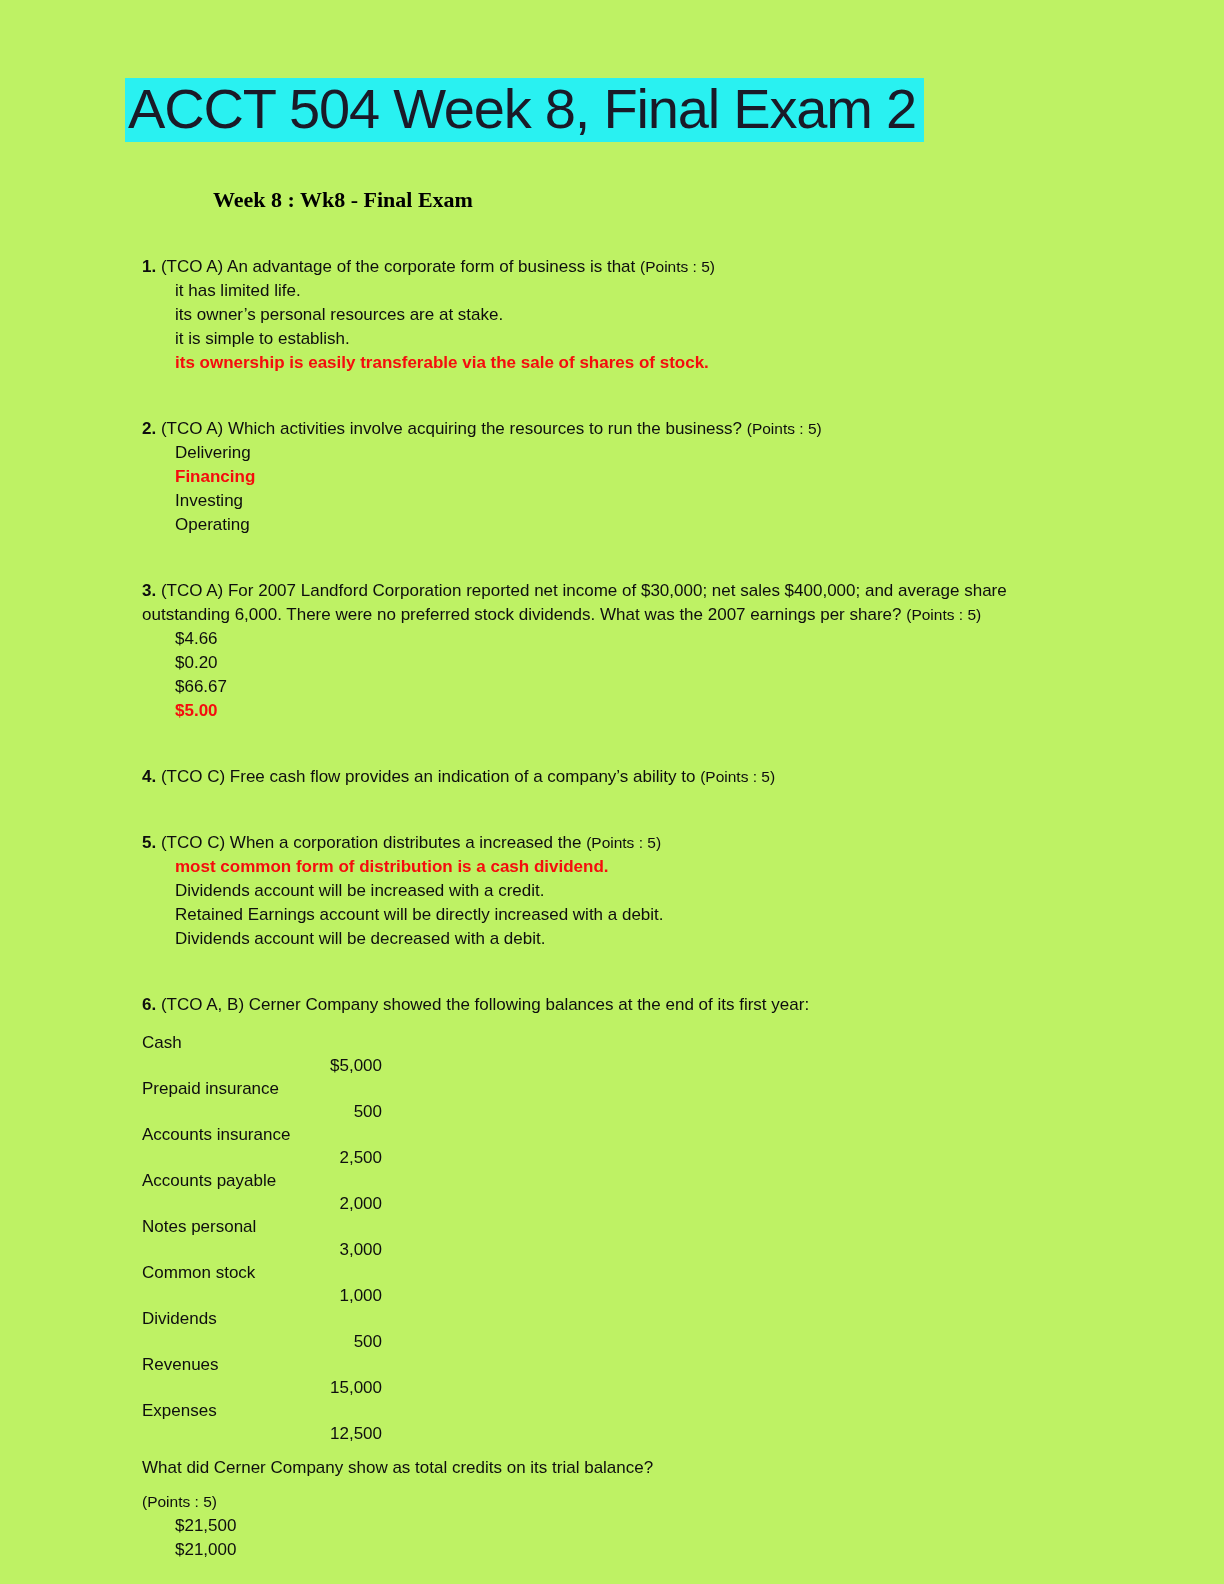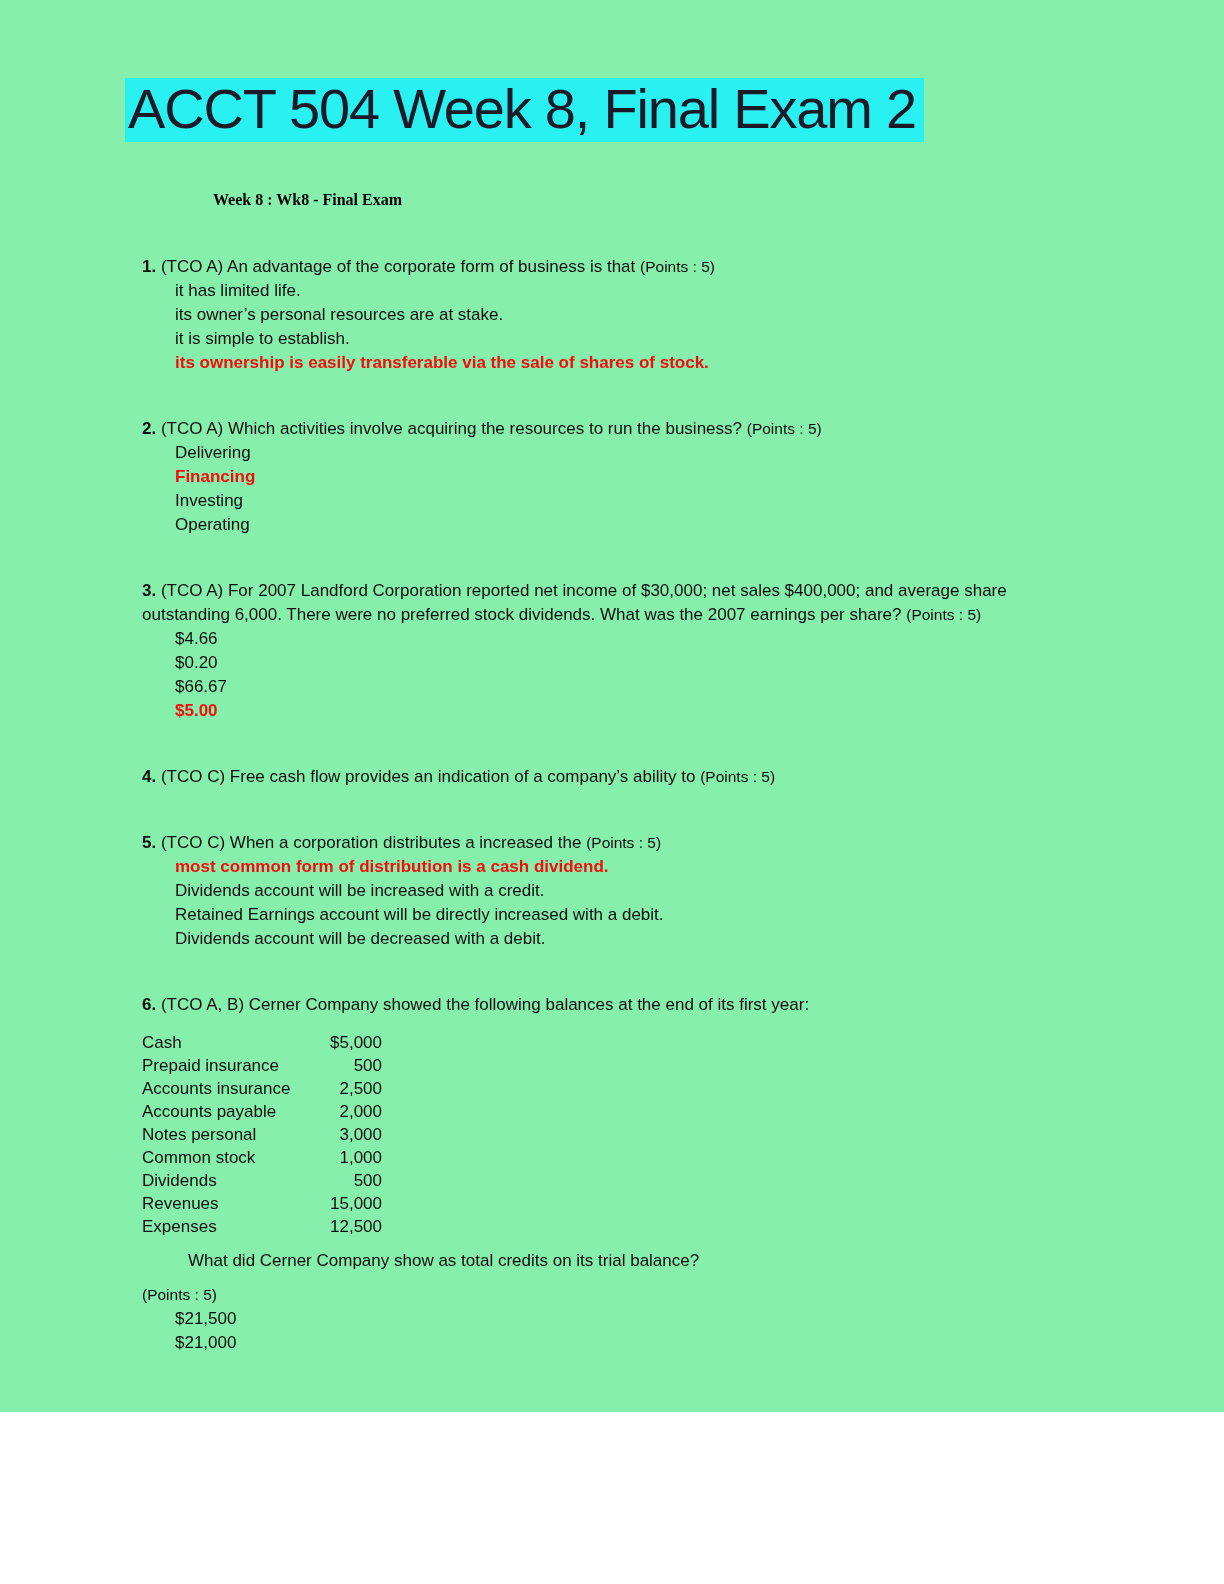--- a/index.html
+++ b/index.html
@@ -2,50 +2,50 @@
 <html style="--title-highlight: #29f1f1; --title-text: #1a1a28; --body-text: #0e0e0e; --correct-answer: #f50d0d;"><head>
 <meta charset="utf-8">
 <style>
   * { margin: 0; padding: 0; box-sizing: border-box; }
   html, body { background: #ffffff; }
   body {
     width: 1224px; height: 1584px;
     font-family: "Liberation Sans", sans-serif;
     color: var(--body-text, #0e0e0e);
   }
-  .page { position: relative; width: 1224px; height: 1412px; background: #86efac; overflow: hidden; }
+  .page { position: relative; width: 1224px; height: 1584px; background: #bef264; overflow: hidden; }
 
   .title-wrap { margin: 78px 0 0 125px; }
   .title-highlight {
     display: inline-block;
     background: var(--title-highlight, #29f1f1);
     color: var(--title-text, #1a1a28);
     font-size: 56px; font-weight: 400; letter-spacing: -1.2px;
     line-height: 62px; padding: 0 8px 2px 3px;
     white-space: nowrap;
   }
 
   .subtitle {
     margin: 45px 0 0 213px;
     font-family: "Liberation Serif", serif;
-    font-size: 16px; font-weight: 700; line-height: 26px;
+    font-size: 22px; font-weight: 700; line-height: 26px;
     color: #000000;
   }
 
   .question { margin: 42px 0 0 142px; width: 911px; font-size: 17px; line-height: 24px; }
   .question.first { margin-top: 42px; }
   .q-num { font-weight: 700; }
   .points { font-size: 15.5px; }
   .options { list-style: none; margin: 0; padding: 0 0 0 33px; }
   .option.correct { color: var(--correct-answer, #f50d0d); font-weight: 700; }
 
   .balances { margin-top: 14px; width: 240px; }
-  .balance-row { display: flex; justify-content: space-between; line-height: 23px; }
+  .balance-row { display: flex; justify-content: space-between; line-height: 23px; flex-direction: column; }
   .balance-amount { text-align: right; margin-left: 40px; }
-  .followup { margin-top: 11px; margin-left: 46px; }
+  .followup { margin-top: 11px; }
   .points-line { margin-top: 10px; font-size: 15.5px; }
 </style>
 </head>
 <body>
 
 <div class="page">
 
   <div class="title-wrap">
     <h1 class="title-highlight">ACCT 504 Week 8, Final Exam 2</h1>
   </div>

